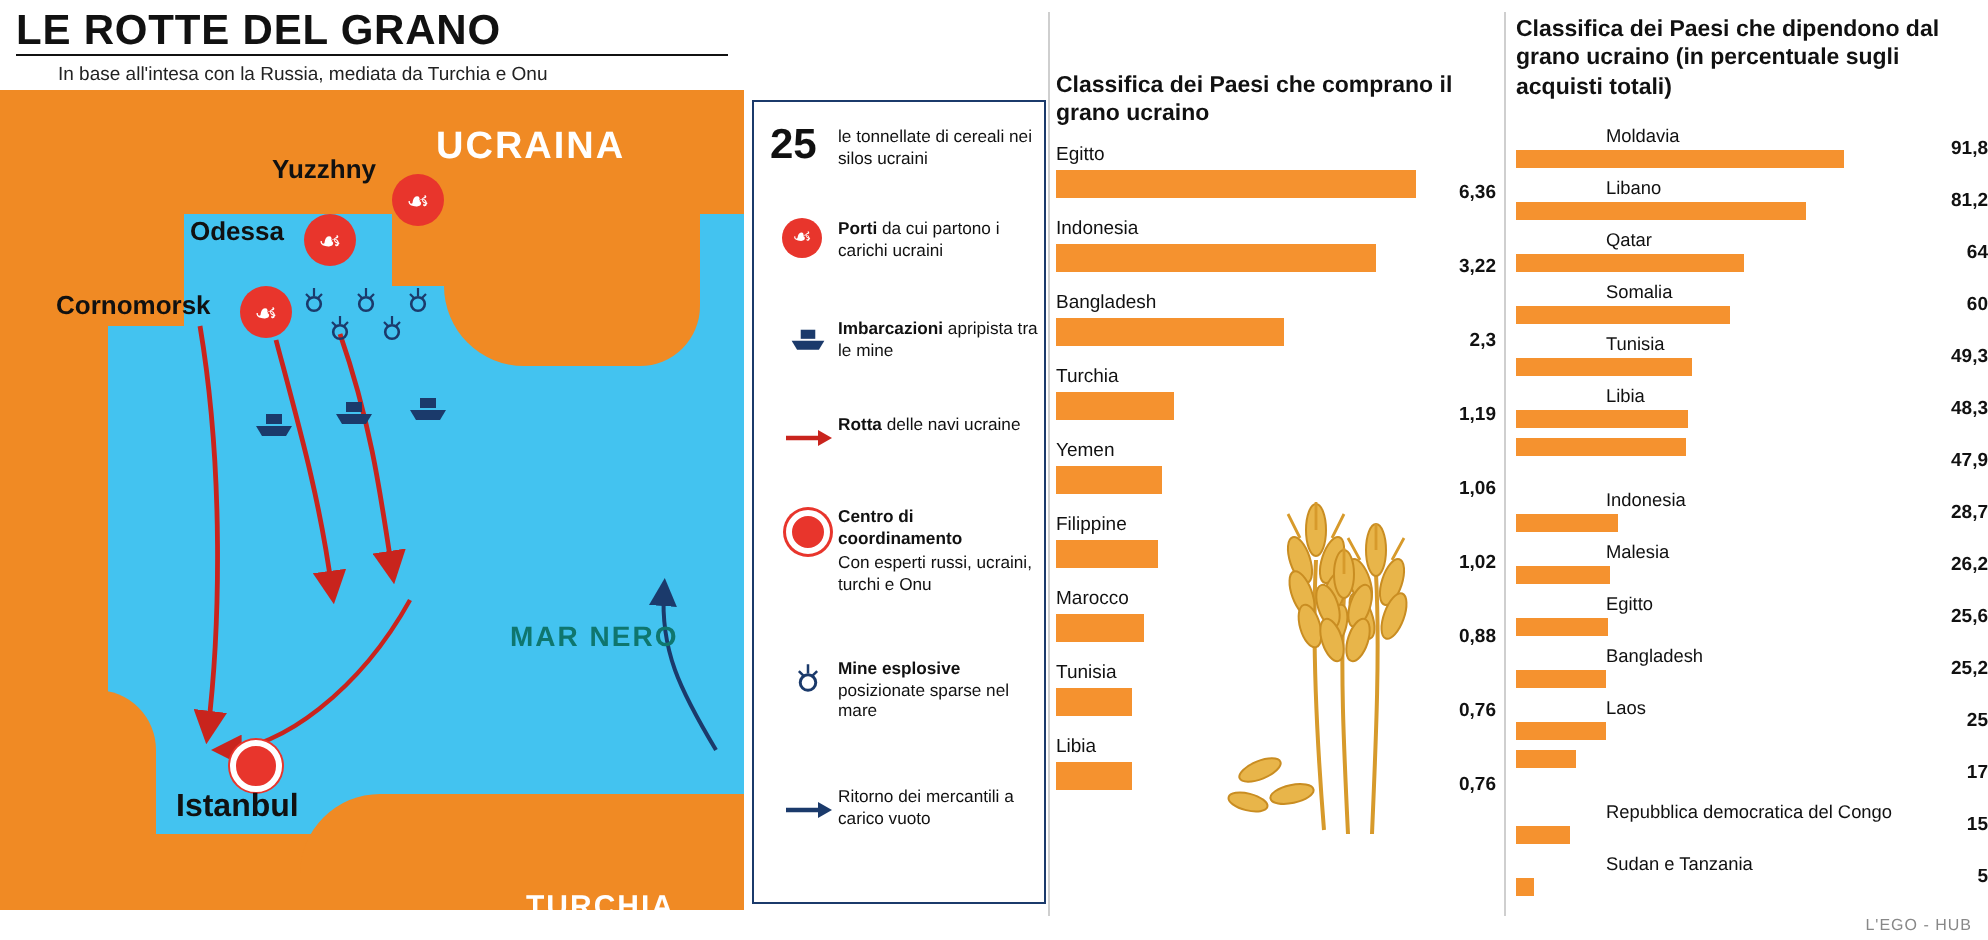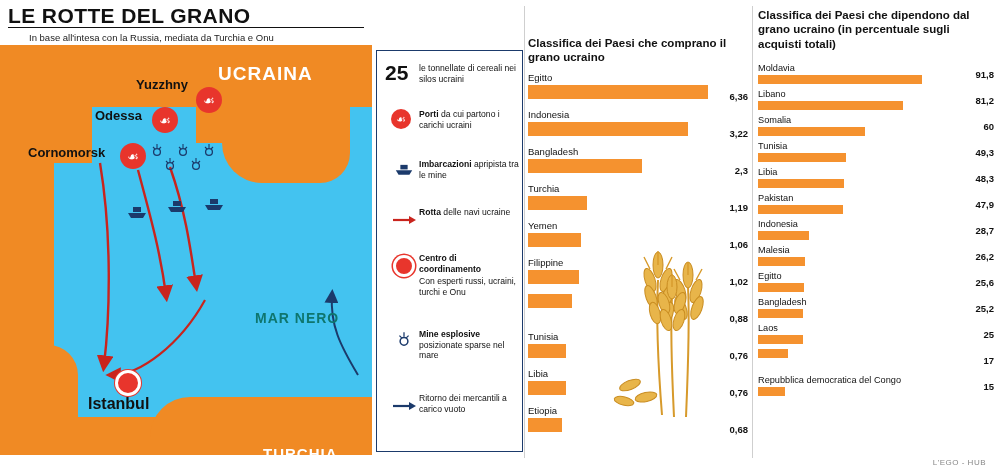--- a/index.html
+++ b/index.html
@@ -66,21 +66,21 @@
   .bar{height:14px;background:#f5922f;margin-top:2px;}
   .bar-val{position:absolute;right:0;bottom:0;font-size:9.5px;font-weight:bold;color:#111;}
 
   
   .wheat{position:absolute;left:600px;top:225px;width:140px;height:200px;}
 
   
   .chart-right{position:absolute;left:758px;top:8px;width:236px;height:455px;}
   .chart-right .chart-title{font-size:11.5px;}
   .rrow{position:relative;height:24px;margin-top:2px;}
-  .rlabel{font-size:9.2px;color:#111;line-height:11px;}
+  .rlabel{font-size:9.2px;color:#111;line-height:11px;margin-left:45px;}
   .rbar{height:9px;background:#f5922f;margin-top:1px;}
   .rval{position:absolute;right:0;top:6px;font-size:9.5px;font-weight:bold;color:#111;}
 
   .vsep{position:absolute;top:6px;width:1px;height:452px;background:#cfcfcf;}
   .vsep1{left:524px;}
   .vsep2{left:752px;}
 
   .footer{position:absolute;right:8px;bottom:3px;font-size:8px;color:#888;letter-spacing:.5px;}
   .hr-top{position:absolute;left:8px;top:27px;width:356px;height:1px;background:#111;}
 </style>
@@ -292,37 +292,33 @@
       <div class="bar-label">Yemen</div>
       <div class="bar" style="width:53px;"></div>
       <div class="bar-val">1,06</div>
     </div>
     <div class="bar-row">
       <div class="bar-label">Filippine</div>
       <div class="bar" style="width:51px;"></div>
       <div class="bar-val">1,02</div>
     </div>
     <div class="bar-row">
+      <div class="bar-label">Marocco</div>
       <div class="bar" style="width:44px;"></div>
       <div class="bar-val">0,88</div>
     </div>
     <div class="bar-row">
       <div class="bar-label">Tunisia</div>
       <div class="bar" style="width:38px;"></div>
       <div class="bar-val">0,76</div>
     </div>
     <div class="bar-row">
       <div class="bar-label">Libia</div>
       <div class="bar" style="width:38px;"></div>
       <div class="bar-val">0,76</div>
-    </div>
-    <div class="bar-row">
-      <div class="bar-label">Etiopia</div>
-      <div class="bar" style="width:34px;"></div>
-      <div class="bar-val">0,68</div>
     </div>
   </div>
 
   <div class="wheat">
     <svg viewBox="0 0 140 200" width="140" height="200">
       <g stroke="#d79a2b" stroke-width="2" fill="none">
         <path d="M62 190 C58 140 56 95 58 55"></path>
         <path d="M86 192 C88 145 90 100 88 62"></path>
         <path d="M74 192 C72 150 70 110 72 72"></path>
       </g>
@@ -367,36 +363,40 @@
       <div class="rlabel">Moldavia</div>
       <div class="rbar" style="width:164px;"></div>
       <div class="rval">91,8</div>
     </div>
     <div class="rrow">
       <div class="rlabel">Libano</div>
       <div class="rbar" style="width:145px;"></div>
       <div class="rval">81,2</div>
     </div>
     <div class="rrow">
+      <div class="rlabel">Qatar</div>
+      <div class="rbar" style="width:114px;"></div>
+      <div class="rval">64</div>
+    </div>
+    <div class="rrow">
       <div class="rlabel">Somalia</div>
       <div class="rbar" style="width:107px;"></div>
       <div class="rval">60</div>
     </div>
     <div class="rrow">
       <div class="rlabel">Tunisia</div>
       <div class="rbar" style="width:88px;"></div>
       <div class="rval">49,3</div>
     </div>
     <div class="rrow">
       <div class="rlabel">Libia</div>
       <div class="rbar" style="width:86px;"></div>
       <div class="rval">48,3</div>
     </div>
     <div class="rrow">
-      <div class="rlabel">Pakistan</div>
       <div class="rbar" style="width:85px;"></div>
       <div class="rval">47,9</div>
     </div>
     <div class="rrow">
       <div class="rlabel">Indonesia</div>
       <div class="rbar" style="width:51px;"></div>
       <div class="rval">28,7</div>
     </div>
     <div class="rrow">
       <div class="rlabel">Malesia</div>
@@ -420,16 +420,21 @@
     </div>
     <div class="rrow">
       <div class="rbar" style="width:30px;"></div>
       <div class="rval">17</div>
     </div>
     <div class="rrow">
       <div class="rlabel">Repubblica democratica del Congo</div>
       <div class="rbar" style="width:27px;"></div>
       <div class="rval">15</div>
     </div>
+    <div class="rrow">
+      <div class="rlabel">Sudan e Tanzania</div>
+      <div class="rbar" style="width:9px;"></div>
+      <div class="rval">5</div>
+    </div>
   </div>
 
   <div class="footer">L'EGO - HUB</div>
 </div>
 
 </body></html>

